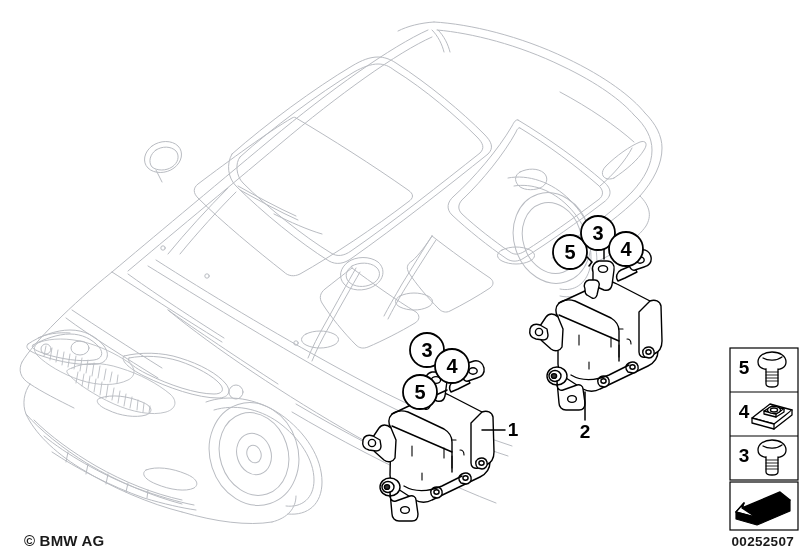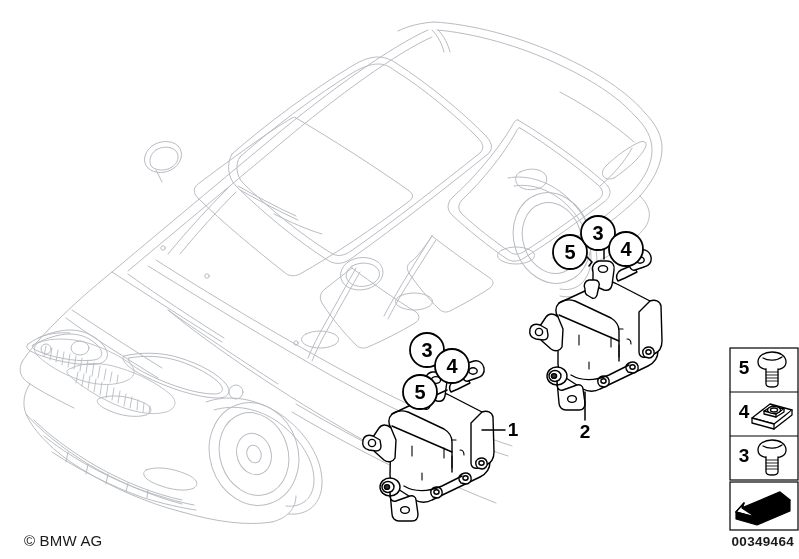--- a/index.html
+++ b/index.html
@@ -24,21 +24,21 @@
     left: 0;
     top: 0;
     width: 799px;
     height: 559px;
   }
   .copyright {
     position: absolute;
     left: 24px;
     top: 532px;
     font-size: 15px;
-    font-weight: normal;
+    font-weight: bold;
     color: #1a1a1a;
     letter-spacing: 0.2px;
     white-space: nowrap;
   }
   .diagram-number {
     position: absolute;
     left: 700px;
     top: 534px;
     width: 94px;
     text-align: right;
@@ -604,15 +604,15 @@
       <path d="M736 519 L757 525 L790 511 L790 500 L752 516 L736 512 Z" fill="#000000" stroke="#000000" stroke-width="1.2" stroke-linejoin="round"></path>
     </g>
   </svg>
 
   <div class="legend-num" style="left:735px; top:358px; width:18px;">5</div>
   <div class="legend-num" style="left:735px; top:402px; width:18px;">4</div>
   <div class="legend-num" style="left:735px; top:446px; width:18px;">3</div>
 
   <div class="copyright">© BMW AG</div>
 
-  <div class="diagram-number">00349464</div>
+  <div class="diagram-number">00252507</div>
 
 </div>
 
 </body></html>

